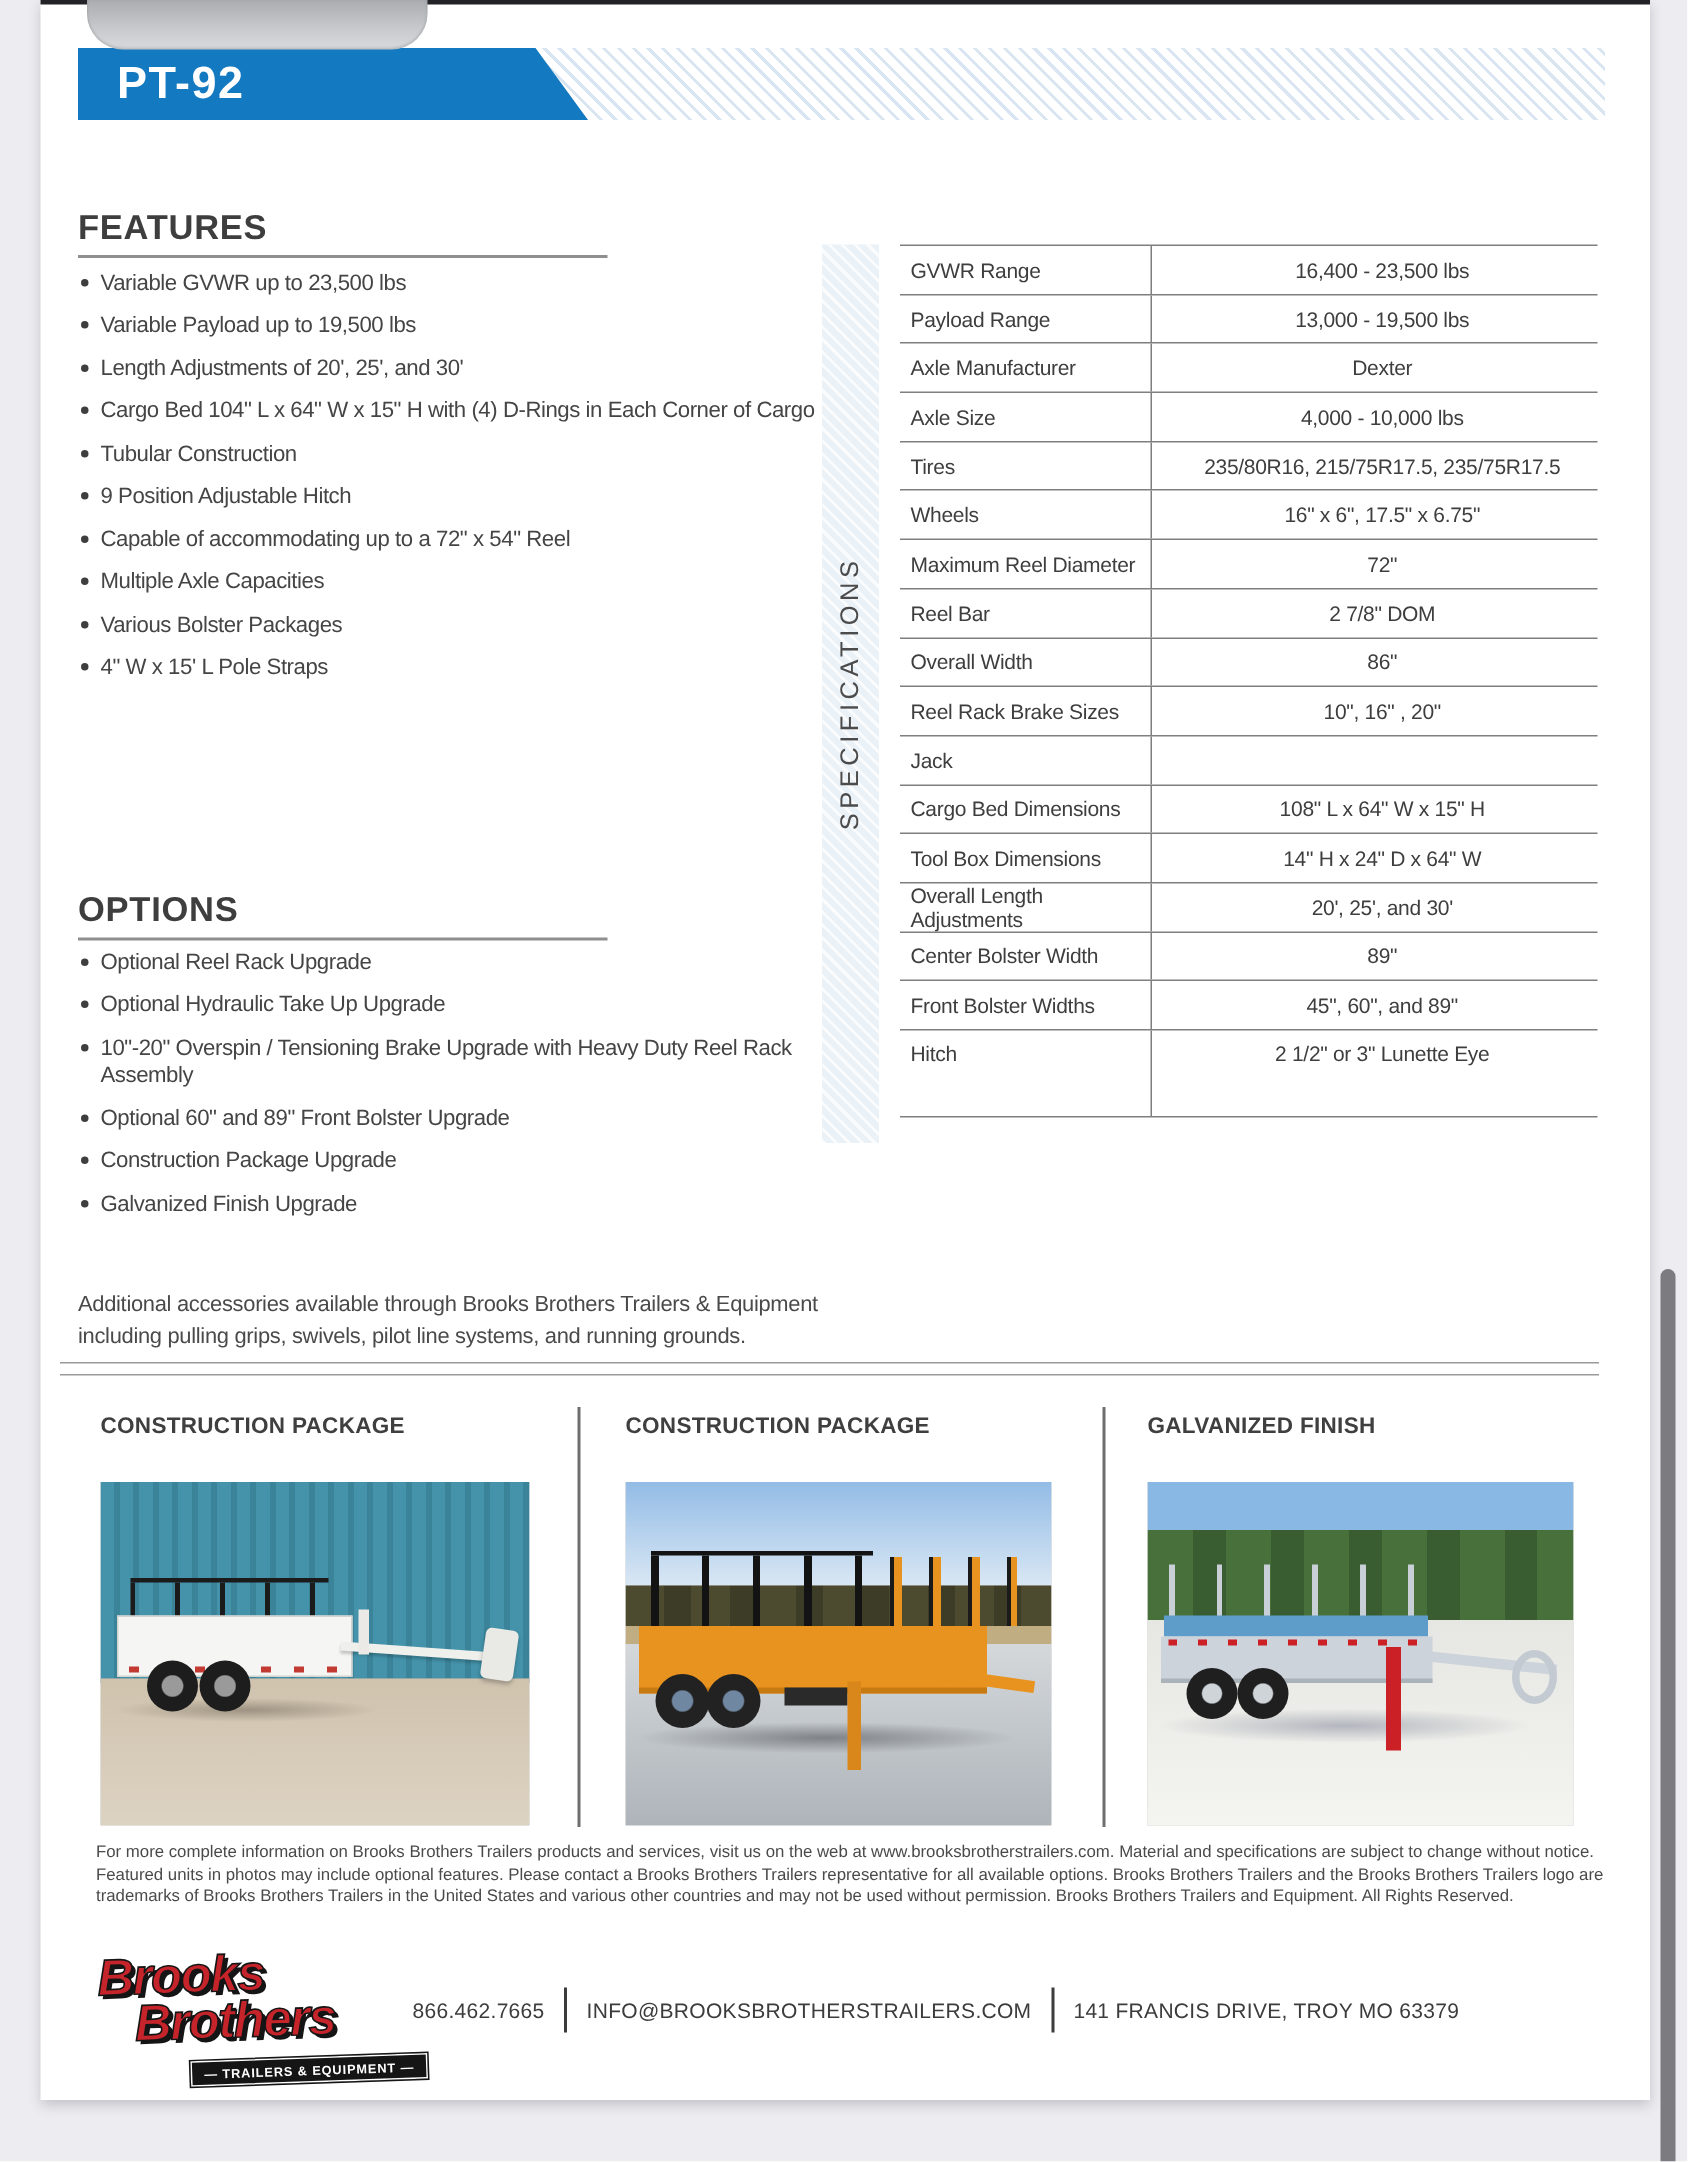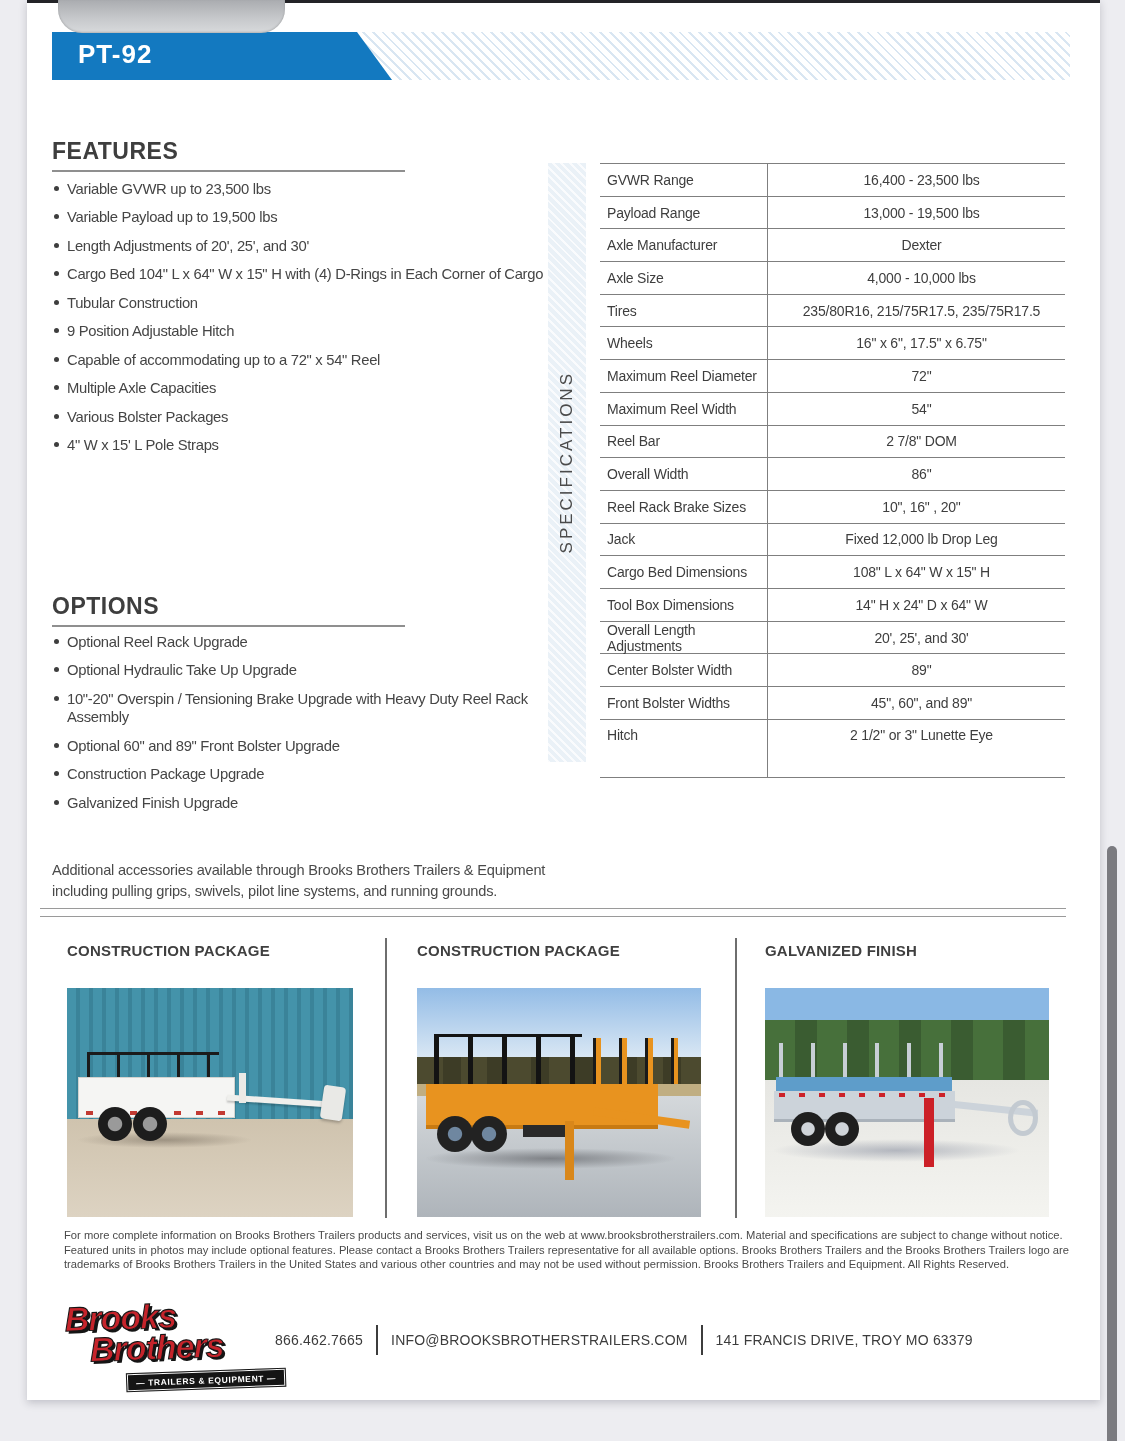--- a/index.html
+++ b/index.html
@@ -10,21 +10,21 @@
   .page { position:absolute; left:27px; top:0; width:1073px; height:1400px; background:#ffffff;
           box-shadow:0 3px 8px rgba(40,40,60,.22); }
   .top-line { position:absolute; left:0; top:0; width:100%; height:3px; background:#232327; }
 
   
   .hatch-band { position:absolute; left:313px; top:32px; width:730px; height:48px;
       background:repeating-linear-gradient(45deg, #d9e6f2 0 2px, rgba(255,255,255,0) 2px 7px); }
   .banner { position:absolute; left:25px; top:32px; width:340px; height:48px; }
   .banner .shape { position:absolute; inset:0; background:#1379c0;
       clip-path:polygon(0 0, 305px 0, 340px 100%, 0 100%); }
-  .banner .model { position:absolute; left:26px; top:7px; color:#fff; font-size:26px; font-weight:bold;
+  .banner .model { position:absolute; left:26px; top:7px; color:#fff; font-size:30px; font-weight:bold;
       letter-spacing:1px; }
   .top-overlay { position:absolute; left:31px; top:0; width:227px; height:33px;
       border-radius:0 0 24px 24px;
       background:linear-gradient(180deg,#aaacb0 0%, #c6c8cb 55%, #d8dadc 100%);
       box-shadow:inset 0 -1px 2px rgba(0,0,0,.18); }
 
   
   .sec-head { position:absolute; left:25px; margin:0; font-size:23px; font-weight:bold; color:#3e3e3e;
       letter-spacing:.5px; }
   .sec-rule { position:absolute; left:25px; width:353px; height:0; border-top:2px solid #8f8f8f; }
@@ -216,43 +216,38 @@
         <div class="spec-row">
           <div class="spec-label">Wheels</div>
           <div class="spec-value">16" x 6", 17.5" x 6.75"</div>
         </div>
 
         <div class="spec-row">
           <div class="spec-label">Maximum Reel Diameter</div>
           <div class="spec-value">72"</div>
         </div>
 
-        <div class="spec-row">
-          <div class="spec-label">Maximum Reel Width</div>
-          <div class="spec-value">54"</div>
-        </div>
 
         <div class="spec-row">
           <div class="spec-label">Reel Bar</div>
           <div class="spec-value">2 7/8" DOM</div>
         </div>
 
         <div class="spec-row">
           <div class="spec-label">Overall Width</div>
           <div class="spec-value">86"</div>
         </div>
 
         <div class="spec-row">
           <div class="spec-label">Reel Rack Brake Sizes</div>
           <div class="spec-value">10", 16" , 20"</div>
         </div>
 
         <div class="spec-row">
           <div class="spec-label">Jack</div>
-          <div class="spec-value">Fixed 12,000 lb Drop Leg</div>
         </div>
 
         <div class="spec-row">
           <div class="spec-label">Cargo Bed Dimensions</div>
           <div class="spec-value">108" L x 64" W x 15" H</div>
         </div>
 
         <div class="spec-row">
           <div class="spec-label">Tool Box Dimensions</div>
           <div class="spec-value">14" H x 24" D x 64" W</div>

